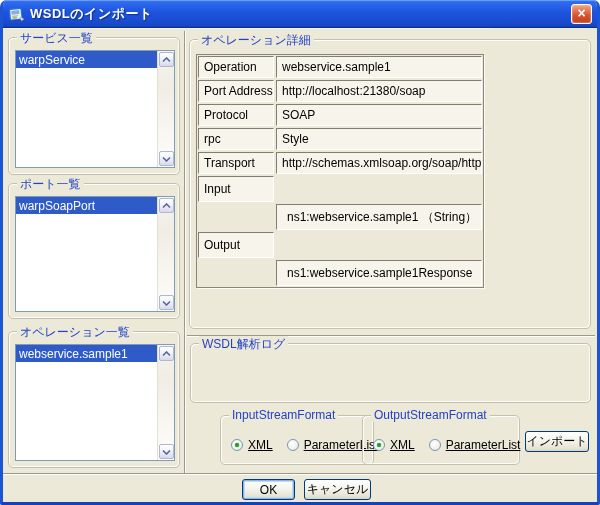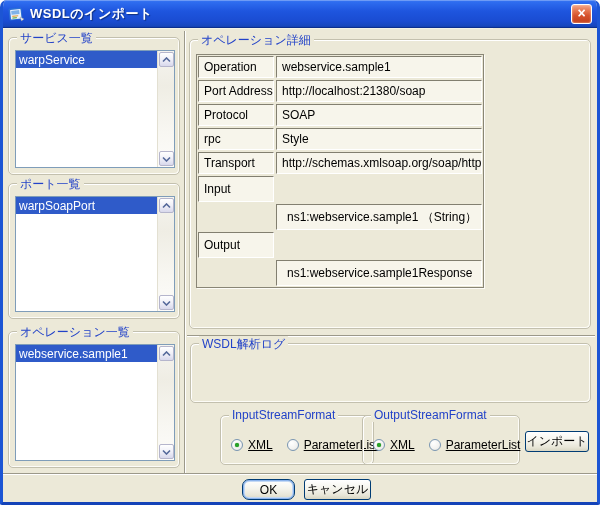--- a/index.html
+++ b/index.html
@@ -105,21 +105,21 @@
   .radio-label { font-size:12px; color:#000; }
 
   
   .xp-btn {
     position:absolute; border:1px solid #003C74; border-radius:3px;
     background:linear-gradient(180deg,#FFFFFF 0%,#F5F4EC 45%,#E8E6D8 80%,#D8D5C2 100%);
     font-size:12px; color:#000; text-align:center; cursor:pointer;
     display:flex; align-items:center; justify-content:center;
     font-family:"Liberation Sans", sans-serif;
   }
-  .xp-btn.default { box-shadow:inset 0 0 0 1px #8CB4EC, inset 0 0 0 2px #C4D9F4;border-radius:7px; }
+  .xp-btn.default { box-shadow:inset 0 0 0 1px #8CB4EC, inset 0 0 0 2px #C4D9F4; }
 </style>
 </head>
 <body>
 
 <div class="dialog">
 
   <div class="titlebar">
     <svg class="title-icon" viewBox="0 0 17 16">
       <rect x="1" y="2" width="13" height="12" rx="1" fill="#2B6FD6" transform="rotate(-6 7 8)"></rect>
       <rect x="2.5" y="3.5" width="10.5" height="9.5" rx="0.5" fill="#EAF2FC" transform="rotate(-6 7 8)"></rect>

